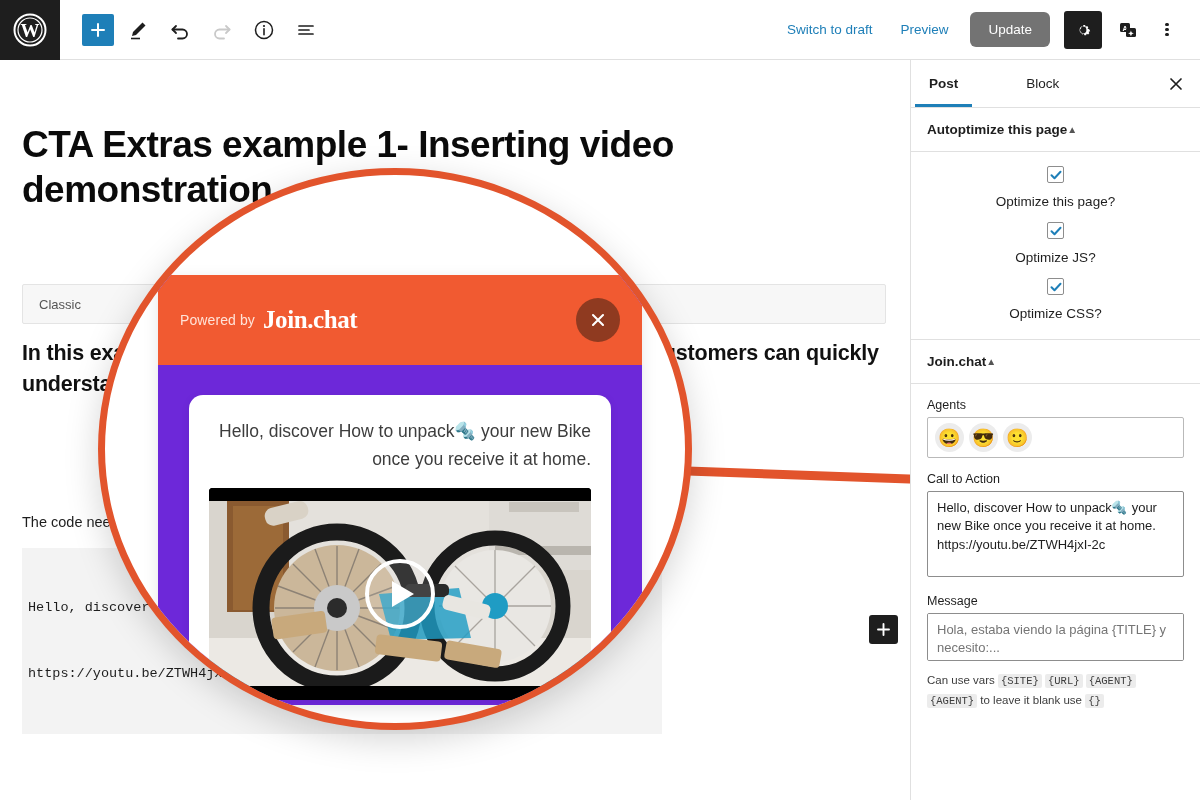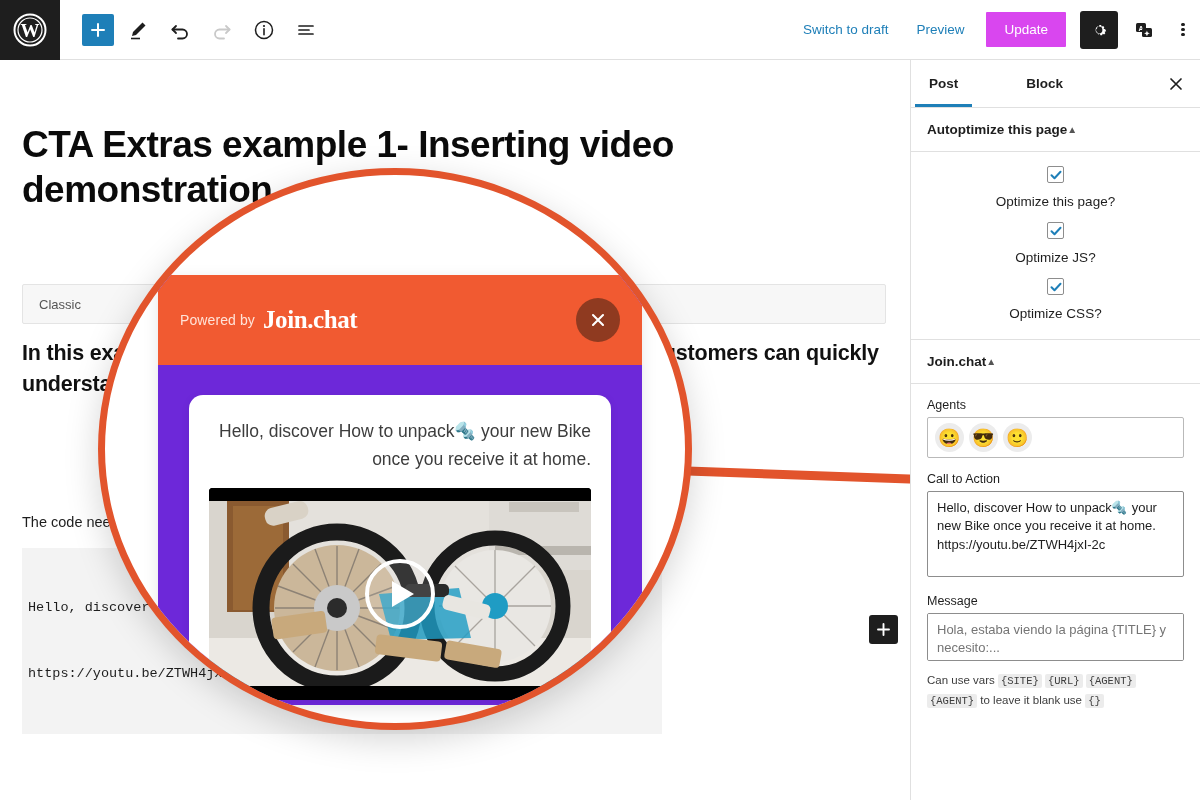--- a/index.html
+++ b/index.html
@@ -22,28 +22,28 @@
     display: flex; align-items: center; justify-content: center; flex: 0 0 60px;
   }
   .wp-logo svg { display: block; }
   .tb-left { display: flex; align-items: center; gap: 6px; padding-left: 22px; }
   .tb-btn {
     width: 36px; height: 36px; display: flex; align-items: center; justify-content: center;
     border-radius: 2px; background: transparent; border: none; cursor: pointer;
   }
   .tb-btn.primary-add { background: #1e7fb8; width: 32px; height: 32px; border-radius: 2px; }
   .tb-spacer { flex: 1; }
-  .tb-right { display: flex; align-items: center; gap: 4px; }
+  .tb-right { display: flex; align-items: center; gap: 4px; padding-right: 16px; }
   .link-btn {
     color: #1e7fb8; font-size: 13.5px; background: none; border: none;
     padding: 8px 12px; cursor: pointer; white-space: nowrap;
   }
   .update-btn {
-    background: #d946ef; color: #fff; font-size: 13.5px; border: none;
-    padding: 10px 18px; border-radius: 1px; cursor: pointer; margin-left: 6px;
+    background: #737373; color: #fff; font-size: 13.5px; border: none;
+    padding: 10px 18px; border-radius: 6px; cursor: pointer; margin-left: 6px;
   }
   .gear-btn {
     width: 38px; height: 38px; background: #1e1e1e; border-radius: 3px;
     display: flex; align-items: center; justify-content: center; margin-left: 10px; cursor: pointer;
   }
   .trans-btn { width: 36px; height: 36px; display: flex; align-items: center; justify-content: center; cursor: pointer; margin-left: 4px;}
   .kebab-btn { width: 34px; height: 36px; display: flex; align-items: center; justify-content: center; cursor: pointer; }
   .kebab-dot { width: 3.5px; height: 3.5px; border-radius: 50%; background: #1e1e1e; margin: 1.6px 0; }
 
   
@@ -146,21 +146,21 @@
     background: #ffffff; border-left: 1px solid #e0e0e0; z-index: 30;
     font-size: 13px; color: #1e1e1e; overflow: hidden;
   }
   .sb-tabs {
     display: flex; align-items: center; height: 48px;
     border-bottom: 1px solid #e0e0e0; padding: 0 4px; position: relative; gap: 40px;
   }
   .sb-tab {
     padding: 0 14px; height: 47px; line-height: 47px; font-size: 13.5px;
     color: #1e1e1e; cursor: pointer; background: none; border: none;
-    border-bottom: 3px solid transparent; font-weight: 700;
+    border-bottom: 3px solid transparent; font-weight: 400;
   }
   .sb-tab.active { border-bottom-color: #1e7fb8; font-weight: 600; }
   .sb-close { margin-left: auto; width: 40px; height: 40px;
     display: flex; align-items: center; justify-content: center; cursor: pointer; }
   .panel-head {
     display: flex; align-items: center; justify-content: flex-start;
     height: 44px; padding: 0 16px; border-bottom: 1px solid #e0e0e0;
     cursor: pointer;
   }
   .panel-title { font-size: 13.5px; font-weight: 600; }

